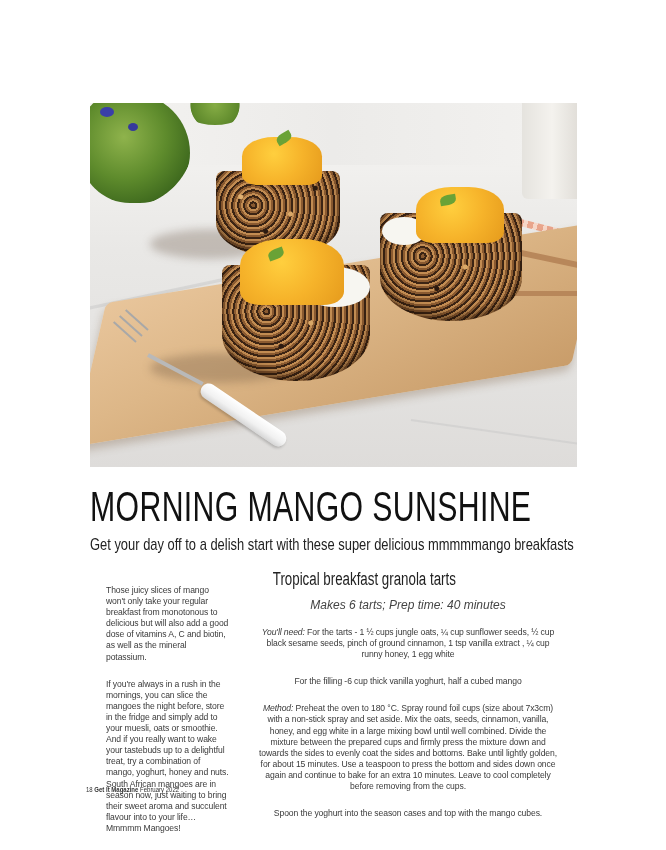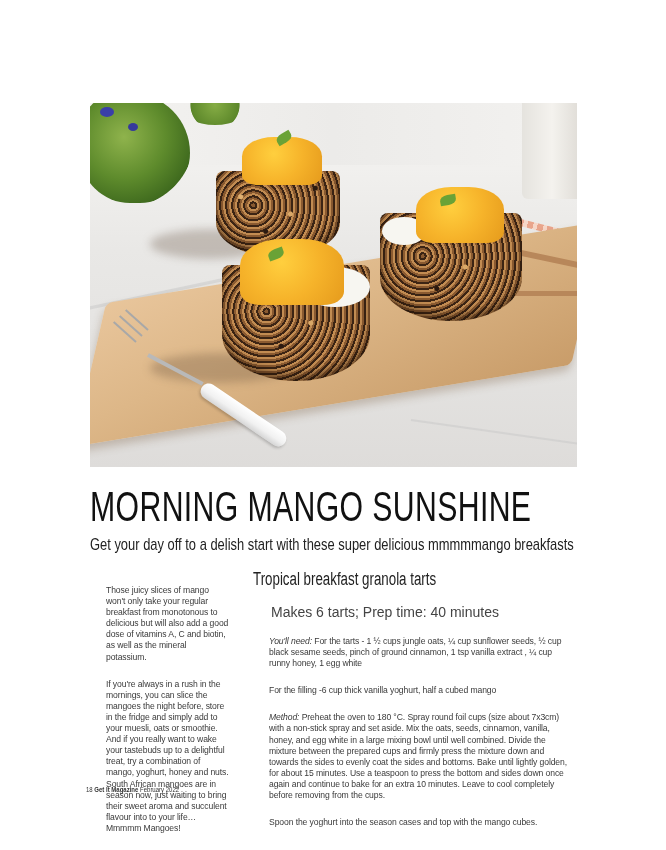--- a/index.html
+++ b/index.html
@@ -56,23 +56,23 @@
     .fork-tine.a { left: 28px; top: 226px; transform: rotate(42deg); }
     .fork-tine.b { left: 22px; top: 232px; transform: rotate(42deg); }
     .fork-tine.c { left: 16px; top: 238px; transform: rotate(42deg); }
 
     .headline { position: absolute; left: 90px; top: 482px; width: 500px; margin: 0; font-family: "Liberation Sans", sans-serif; font-weight: normal;
       font-size: 42px; line-height: 50px; letter-spacing: 0.5px; color: #111111; transform: scaleX(0.72); transform-origin: left top; white-space: nowrap; }
     .subhead { position: absolute; left: 90px; top: 535px; font-size: 17px; line-height: 20px; color: #222222; transform: scaleX(0.76); transform-origin: left top; white-space: nowrap; }
 
     .left-col { position: absolute; left: 90px; top: 569px; width: 155px; font-size: 8.6px; line-height: 11.1px; color: #3a3a3a; letter-spacing: -0.1px; }
     .left-col p { margin: 16px; }
-    .right-col { position: absolute; left: 253px; top: 569px; width: 336px; color: #3a3a3a; }
+    .right-col { position: absolute; left: 240px; top: 569px; width: 336px; color: #3a3a3a; text-align: center; }
     .recipe-title { margin: 0; font-size: 18px; line-height: 20px; font-weight: normal; color: #222; transform: scaleX(0.74); transform-origin: left top; white-space: nowrap; }
-    .recipe-meta { margin: 18px; font-size: 14px; line-height: 11px; color: #444; }
+    .recipe-meta { margin: 11px; font-size: 12px; line-height: 11px; font-style: italic; color: #444; }
     .recipe-body { margin-top: 8px; font-size: 8.6px; line-height: 11.1px; letter-spacing: -0.1px; }
     .recipe-body p { margin: 16px; }
     .lbl { font-style: italic; }
 
     .footer { position: absolute; left: 86px; top: 785px; font-size: 7.5px; line-height: 10px; color: #333; transform: scaleX(0.8); transform-origin: left top; white-space: nowrap; }
     .footer .pub { font-weight: bold; }
   </style>
 </head>
 <body>
 

